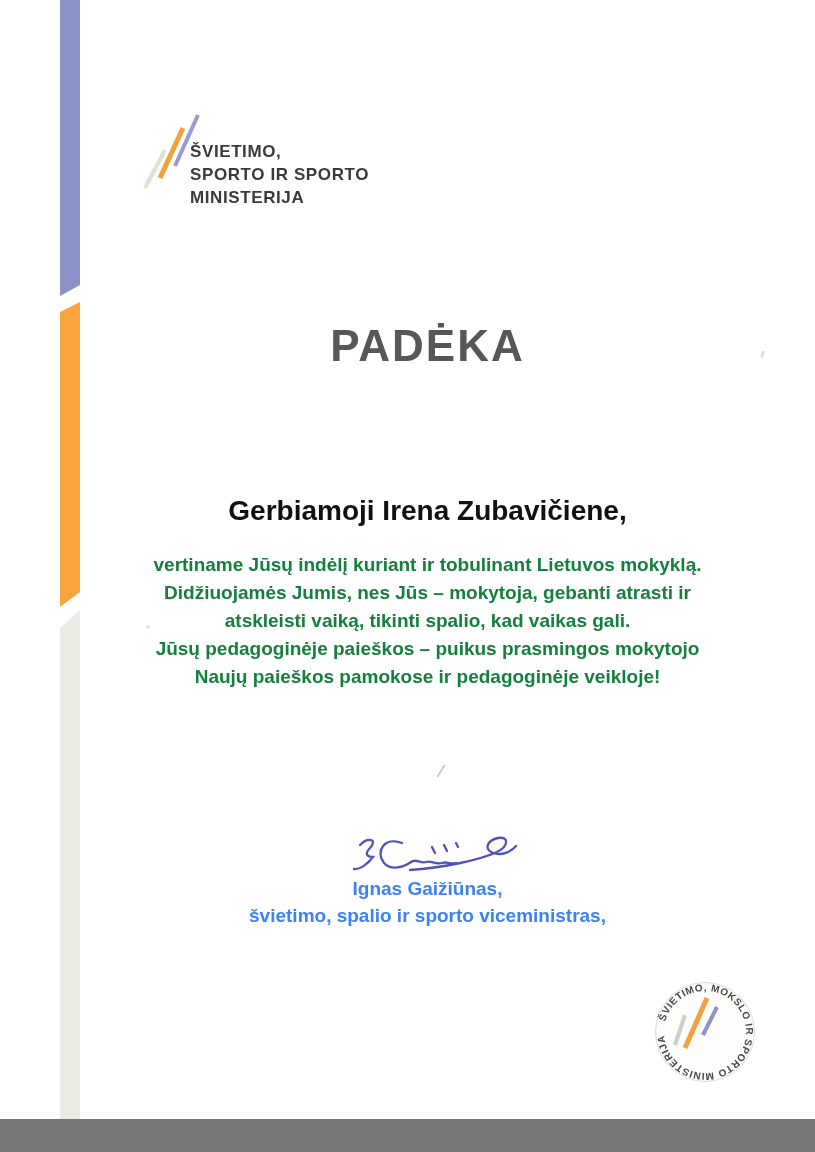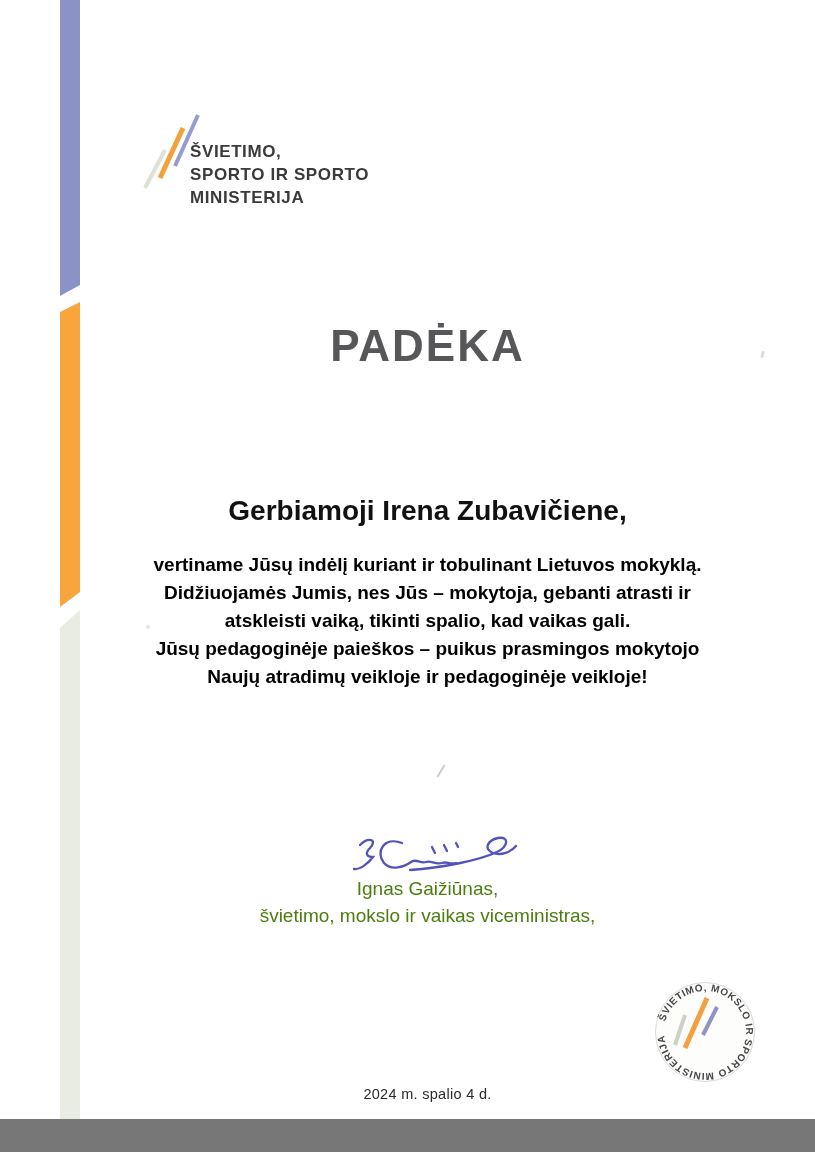--- a/index.html
+++ b/index.html
@@ -32,27 +32,27 @@
     top:322px;
     font-size:44px;font-weight:bold;color:#57575a;
     letter-spacing:2px;line-height:1.1;
   }
   .greeting{
     top:488px;
     font-size:28px;font-weight:bold;color:#111111;margin-top:7px;
   }
   .body-text{
     top:551px;
-    font-size:19px;font-weight:bold;color:#000000;
+    font-size:19px;font-weight:bold;color:#15803d;
     line-height:28px;
   }
   .sig-svg{position:absolute;left:332px;top:823px;}
   .sig-block{
     top:875px;
-    font-size:19px;font-weight:normal;color:#4d7c0f;
+    font-size:19px;font-weight:bold;color:#3b82f6;
     line-height:27px;
   }
   .date-line{
     top:1086px;
     font-size:14.5px;color:#2a2a2a;letter-spacing:0.3px;
   }
   .seal{position:absolute;left:645px;top:972px;}
   .seal-text{
     font-family:"Liberation Sans", sans-serif;
     font-size:10px;font-weight:bold;fill:#474747;letter-spacing:0.6px;
@@ -85,53 +85,52 @@
 
   <div class="col title">PADĖKA</div>
 
   <div class="col greeting">Gerbiamoji Irena Zubavičiene,</div>
 
   <div class="col body-text">
     <div>vertiname Jūsų indėlį kuriant ir tobulinant Lietuvos mokyklą.</div>
     <div>Didžiuojamės Jumis, nes Jūs – mokytoja, gebanti atrasti ir</div>
     <div>atskleisti vaiką, tikinti spalio, kad vaikas gali.</div>
     <div>Jūsų pedagoginėje paieškos – puikus prasmingos mokytojo</div>
-    <div>Naujų atradimų veikloje ir pedagoginėje veikloje!</div>
+    <div>Naujų paieškos pamokose ir pedagoginėje veikloje!</div>
   </div>
 
   <svg class="sig-svg" width="190" height="60" viewBox="0 0 190 60">
     <g fill="none" stroke="#5252bb" stroke-width="2.3" stroke-linecap="round">
       <path d="M28,22 C36,14 46,16 38,25 C33,30 34,34 41,34 C35,42 27,47 22,46"></path>
       <path d="M70,20 C52,13 43,29 52,40 C59,48 72,44 79,39 C84,35 88,41 94,39 C99,37 103,42 110,40 C115,38 119,42 124,40"></path>
       <path d="M100,24 L103,30"></path>
       <path d="M112,22 L115,28"></path>
       <path d="M124,20 L126,24"></path>
       <path d="M78,47 C110,45 148,37 165,29 C177,23 177,13 166,15 C156,17 151,26 161,30 C169,33 179,29 184,23"></path>
     </g>
   </svg>
 
   <div class="col sig-block">
     <div>Ignas Gaižiūnas,</div>
-    <div>švietimo, mokslo ir vaikas viceministras,</div>
+    <div>švietimo, spalio ir sporto viceministras,</div>
   </div>
 
   <svg class="seal" width="120" height="120" viewBox="0 0 120 120">
     <circle cx="60" cy="60" r="49.5" fill="#fdfdfc" stroke="#dadada" stroke-width="1"></circle>
     <defs>
       <path id="seal-circle" d="M 19,60 A 41,41 0 1 1 101,60 A 41,41 0 1 1 19,60"></path>
     </defs>
     <text class="seal-text">
       <textPath href="#seal-circle" startOffset="4%">ŠVIETIMO, MOKSLO IR SPORTO MINISTERIJA</textPath>
     </text>
     <g>
       <line x1="30" y1="73" x2="40" y2="43" stroke="#ccd2c8" stroke-width="4"></line>
       <line x1="40" y1="76" x2="62" y2="26" stroke="#f2a040" stroke-width="5"></line>
       <line x1="58" y1="63" x2="72" y2="35" stroke="#8d93c9" stroke-width="4"></line>
     </g>
   </svg>
 
-  <div class="col date-line">2024 m. spalio 4 d.</div>
 
   <div class="speck speck-a"></div>
   <div class="speck speck-b"></div>
   <div class="speck speck-c"></div>
 
 </div>
 
 </body></html>

